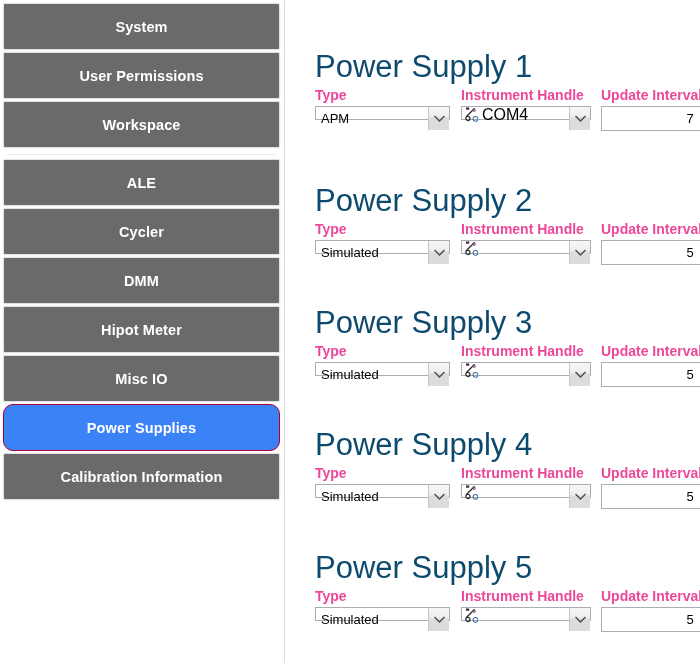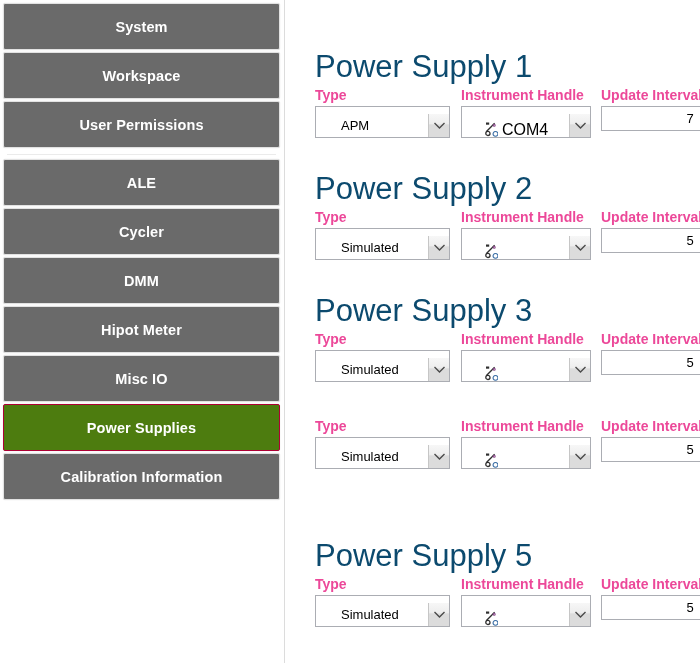--- a/index.html
+++ b/index.html
@@ -64,22 +64,23 @@
     letter-spacing: 0.1px;
     border: 1px solid #e2e2e2;
     border-radius: 2px;
     box-sizing: border-box;
     cursor: pointer;
     user-select: none;
     text-align: center;
     box-shadow: 0 0 0 0.5px rgba(0,0,0,0.04);
   }
   .nav-btn.selected {
-    background: #4d7c0f;
+    background: #3b82f6;
     border-color: #ad0034;
+    border-radius: 10px;
   }
 
   
   .splitter {
     width: 7px;
     min-width: 7px;
     height: 663px;
     background: #ffffff;
     position: relative;
   }
@@ -135,28 +136,27 @@
     white-space: nowrap;
   }
 
   .field-type   { width: 135px; }
   .field-handle { width: 130px; margin-left: 11px; }
   .field-rate   { margin-left: 10px; }
 
   
   .combo {
     position: relative;
-    height: 32px;
+    height: 14px;
     border: 1px solid #abadb3;
     background: #ffffff;
     box-sizing: border-box;
     display: flex;
-    align-items: flex-end;
+    align-items: flex-start;
     cursor: pointer;
-    padding-left: 20px;
   }
   .combo-type  { width: 135px; }
   .combo-handle{ width: 130px; }
   .combo-text {
     flex: 1;
     font-size: 13px;
     color: #000000;
     padding-left: 5px;
     white-space: nowrap;
     overflow: hidden;
@@ -223,24 +223,24 @@
 <body>
 
 <div id="app">
 
   <div class="sidebar">
     <div class="nav-group" id="nav-group-0">
         <div class="nav-btn">
           <span>System</span>
         </div>
         <div class="nav-btn">
+          <span>User Permissions</span>
+        </div>
+        <div class="nav-btn">
           <span>Workspace</span>
-        </div>
-        <div class="nav-btn">
-          <span>User Permissions</span>
         </div>
       </div>
     <div class="nav-divider"></div>
     <div class="nav-group" id="nav-group-1">
         <div class="nav-btn">
           <span>ALE</span>
         </div>
         <div class="nav-btn">
           <span>Cycler</span>
         </div>
@@ -302,21 +302,21 @@
             </div>
           </div>
           <div class="field field-rate">
             <span class="field-label">Update Interval Rate (s)</span>
             <div class="stepper">
               <input class="stepper-input" type="text" readonly="" value="7" style="">
             </div>
           </div>
         </div>
       </div>
-      <div class="ps-section" style="margin-top: 22px;">
+      <div class="ps-section" style="margin-top: 34px;">
         <h2 class="ps-title">Power Supply 2</h2>
         <div class="fields-row">
           <div class="field field-type">
             <span class="field-label">Type</span>
             <div class="combo combo-type">
               <span class="combo-text">Simulated</span>
               <span class="combo-arrow">
                 <svg width="11" height="8" viewBox="0 0 11 8" aria-hidden="true">
                   <path d="M1 1.6 L5.5 6 L10 1.6" fill="none" stroke="#4a4a4a" stroke-width="1.4" stroke-linecap="square"></path>
                 </svg>
@@ -391,20 +391,21 @@
           </div>
           <div class="field field-rate">
             <span class="field-label">Update Interval Rate (s)</span>
             <div class="stepper">
               <input class="stepper-input" type="text" readonly="" value="5" style="">
             </div>
           </div>
         </div>
       </div>
       <div class="ps-section" style="margin-top: 22px;">
+        <h2 class="ps-title">Power Supply 4</h2>
         <div class="fields-row">
           <div class="field field-type">
             <span class="field-label">Type</span>
             <div class="combo combo-type">
               <span class="combo-text">Simulated</span>
               <span class="combo-arrow">
                 <svg width="11" height="8" viewBox="0 0 11 8" aria-hidden="true">
                   <path d="M1 1.6 L5.5 6 L10 1.6" fill="none" stroke="#4a4a4a" stroke-width="1.4" stroke-linecap="square"></path>
                 </svg>
               </span>

